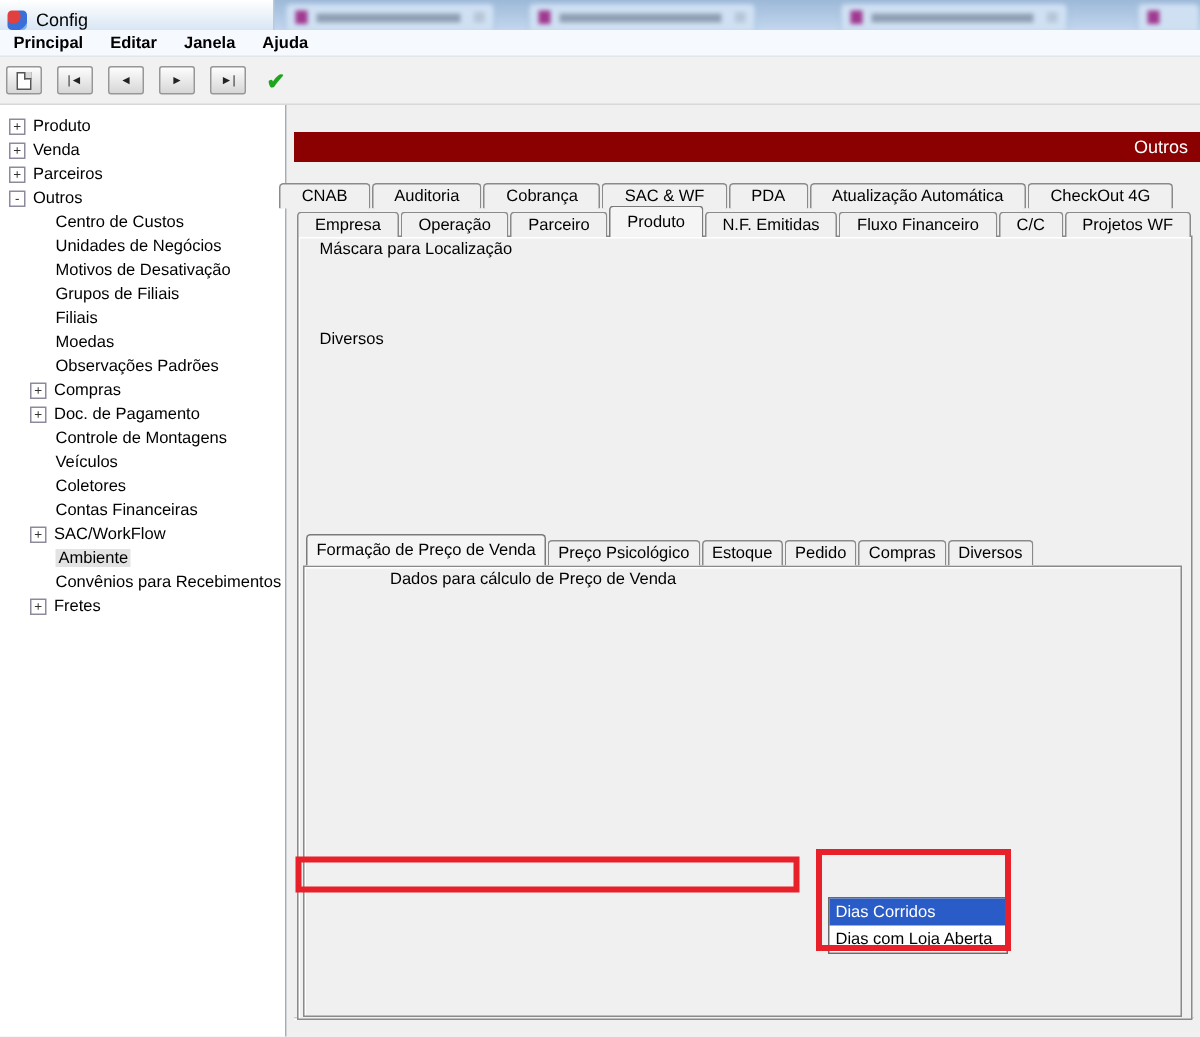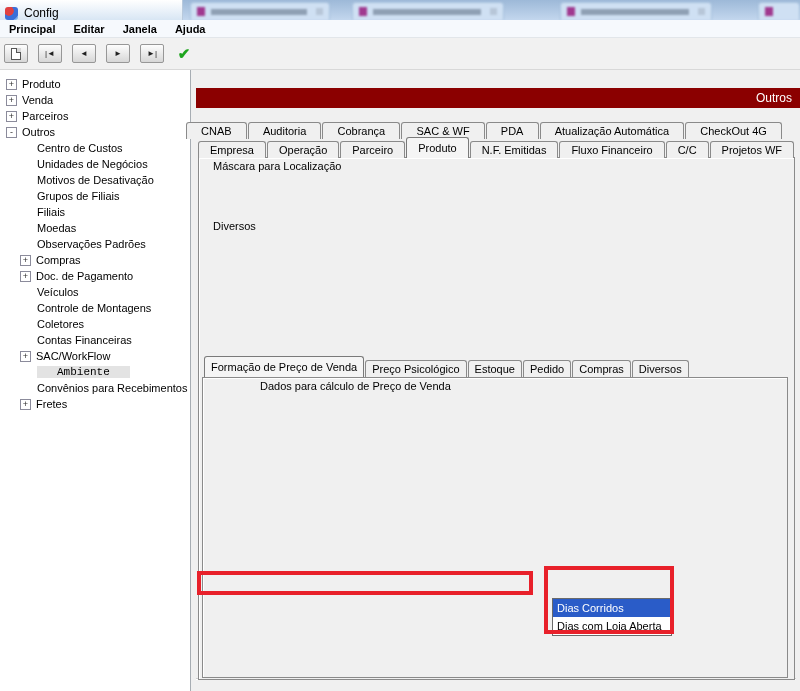--- a/index.html
+++ b/index.html
@@ -41,21 +41,21 @@
   
   #tree { position:absolute; left:0; top:70px; width:191px; height:621px; background:#fff;
           border-right:1px solid #a7adb3; padding-top:6px; }
   .trow { height:16px; display:flex; align-items:center; padding-left:6px;
           white-space:nowrap; overflow:hidden; }
   .trow.lv1 { padding-left:20px; }
   .trow.lv1.noexp { padding-left:37px;text-align:center; }
   .exp { width:11px; height:11px; border:1px solid #8b8b9b; background:#fff; flex:none;
          font-size:9px; line-height:9px; text-align:center; color:#333; margin-right:5px; }
   .tlabel { font-size:11px; }
-  .tlabel.sel { background:#e3e3e3; padding:0 20px;font-family:Liberation Mono, monospace; }
+  .tlabel.sel { background:#e3e3e3; padding:0 2px; }
 
   
   #content { position:absolute; left:191px; top:70px; width:609px; height:621px; background:#f0f0f0; }
   #maroonbar { position:absolute; left:196px; top:88px; width:604px; height:20px; background:#8b0000;
                color:#fff; font-size:12px; line-height:20px; text-align:right; padding-right:8px; }
 
   .tabs { position:absolute; display:flex; align-items:flex-end; }
   .tab { height:17px; line-height:16px; padding:0 6px; background:#f0f0f0;
          border:1px solid #8a8a8a; border-bottom:none; border-radius:3px 3px 0 0;
          margin-right:1px; font-size:11px; text-align:center; white-space:nowrap; }
@@ -207,24 +207,24 @@
     </div>
   <div class="trow lv1">
       <span class="exp">+</span>
       <span class="tlabel">Compras</span>
     </div>
   <div class="trow lv1">
       <span class="exp">+</span>
       <span class="tlabel">Doc. de Pagamento</span>
     </div>
   <div class="trow lv1 noexp">
+      <span class="tlabel">Controle de Montagens</span>
+    </div>
+  <div class="trow lv1 noexp">
       <span class="tlabel">Veículos</span>
-    </div>
-  <div class="trow lv1 noexp">
-      <span class="tlabel">Controle de Montagens</span>
     </div>
   <div class="trow lv1 noexp">
       <span class="tlabel">Coletores</span>
     </div>
   <div class="trow lv1 noexp">
       <span class="tlabel">Contas Financeiras</span>
     </div>
   <div class="trow lv1">
       <span class="exp">+</span>
       <span class="tlabel">SAC/WorkFlow</span>

